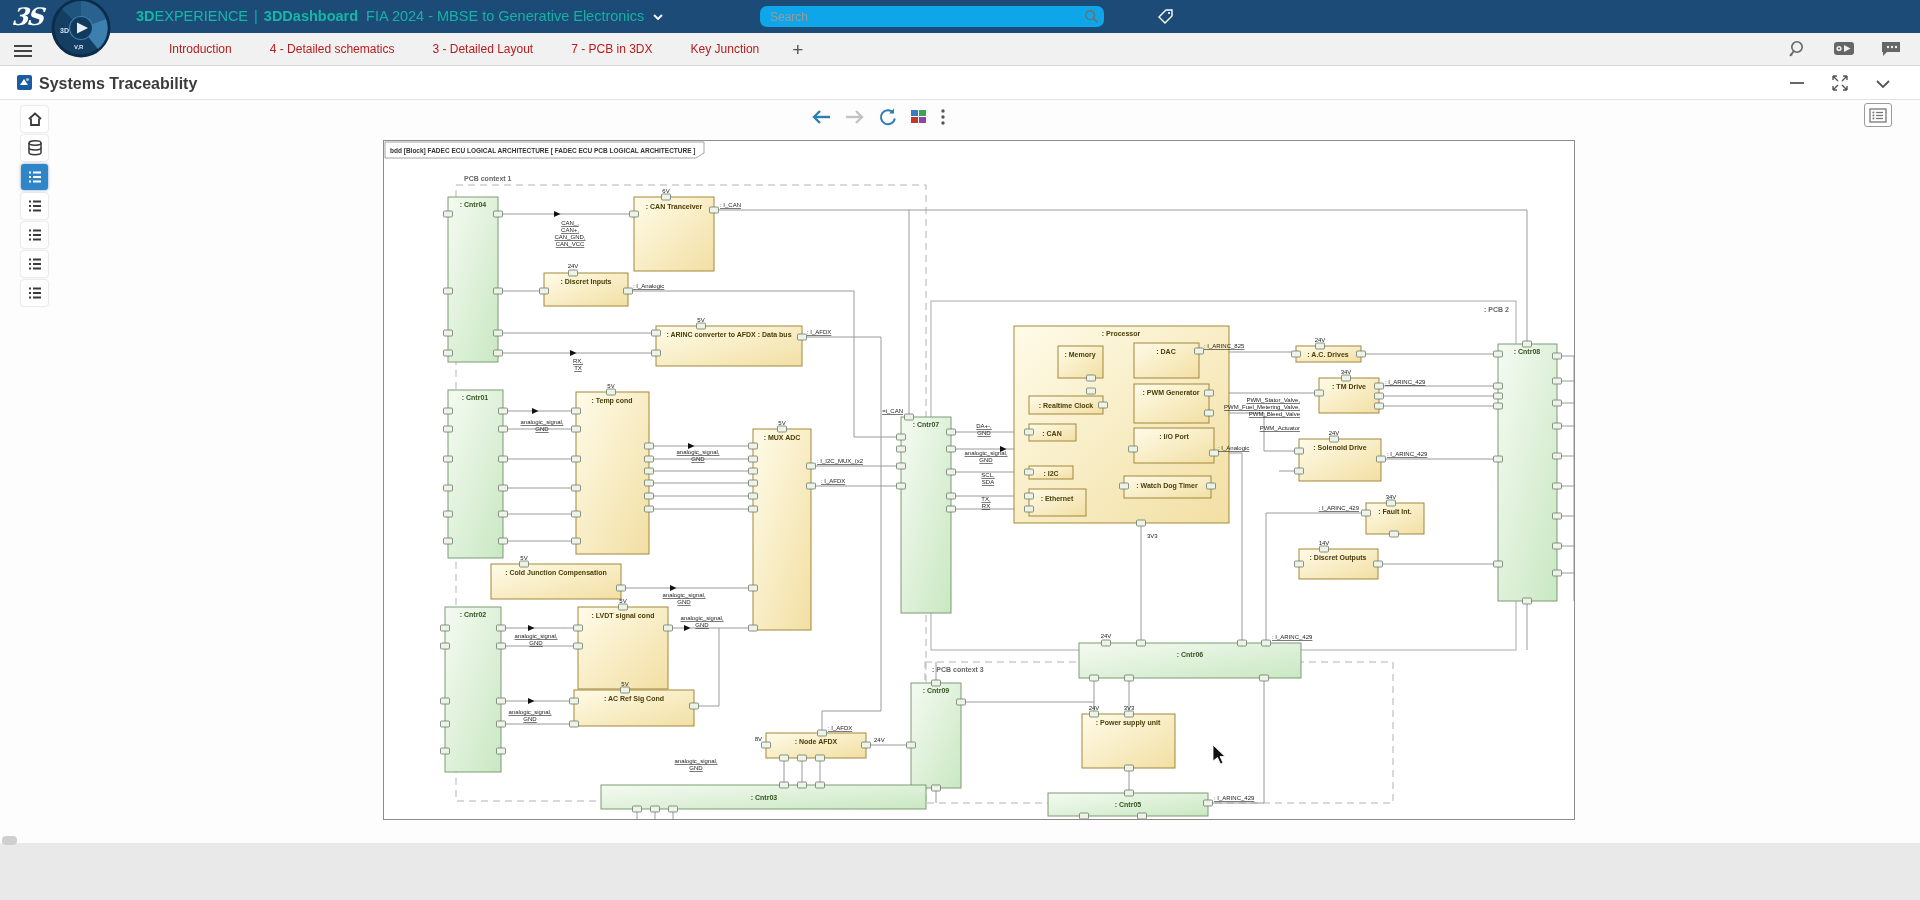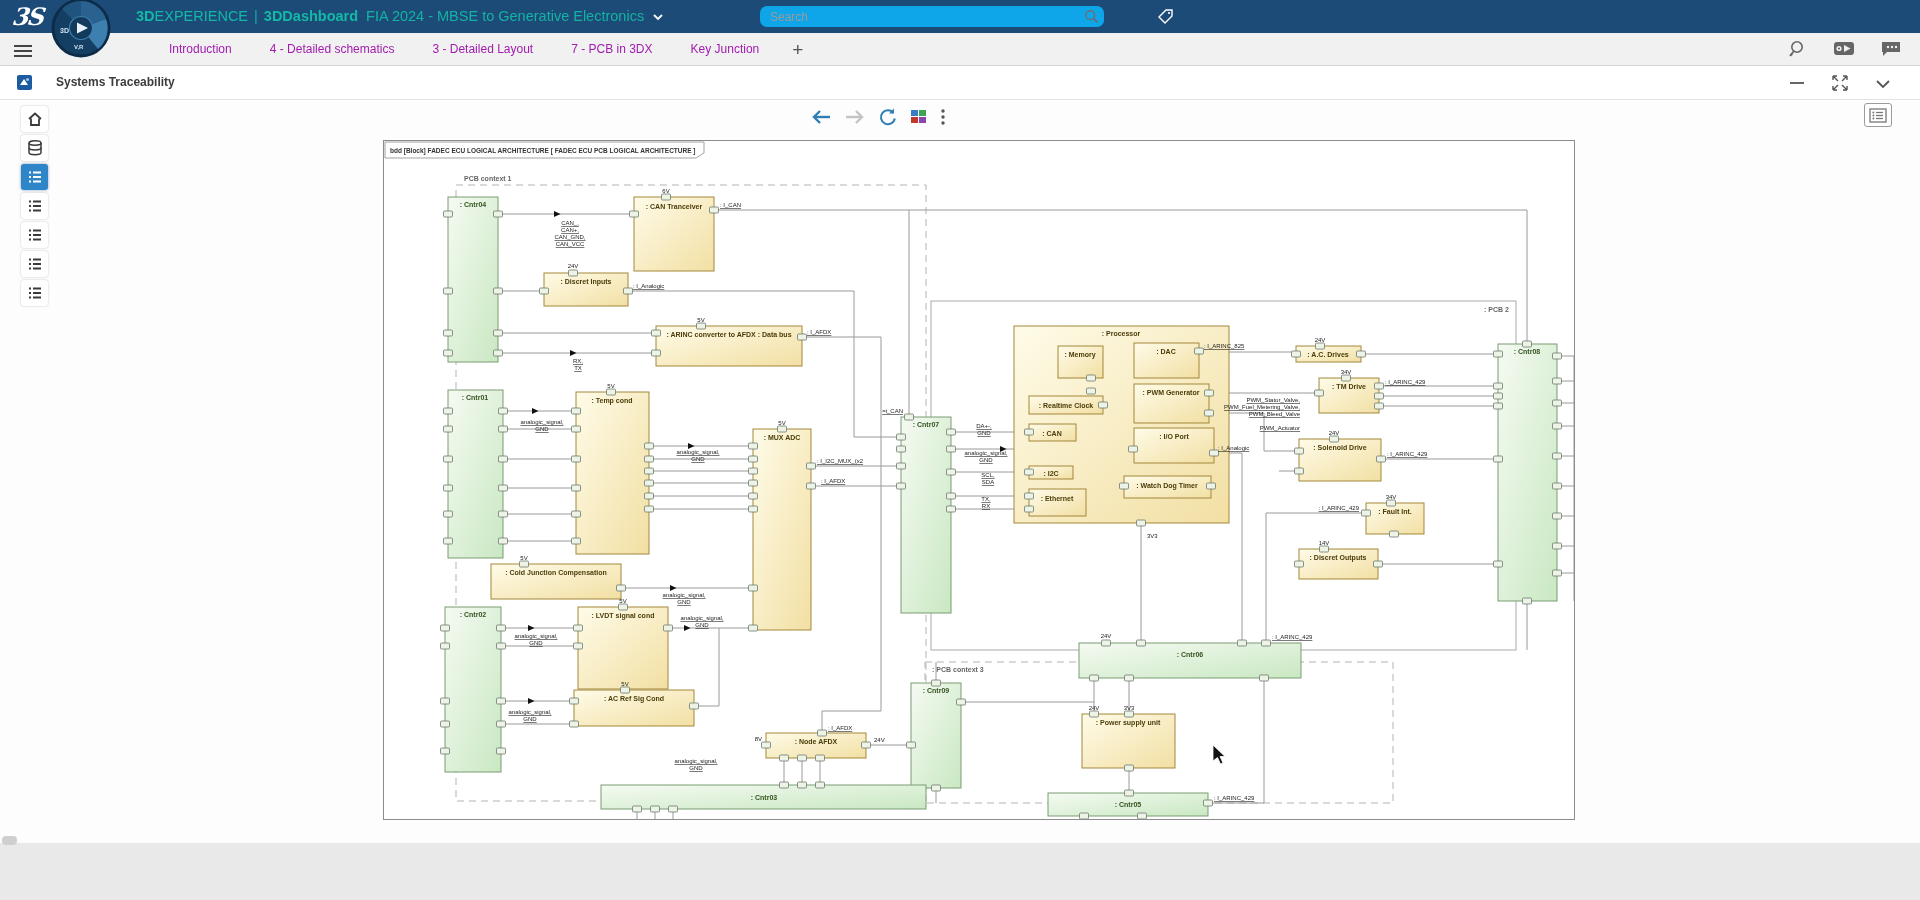--- a/index.html
+++ b/index.html
@@ -20,30 +20,30 @@
   .search-wrap input::placeholder { color:#9b9b9b; }
   .search-ico { position:absolute; right:5px; top:3px; }
   .tag-ico { position:absolute; left:1156px; top:7px; }
   
   .badge { position:absolute; left:48px; top:-3px; width:66px; height:66px; z-index:9; }
   
   .tabbar { position:absolute; left:0; top:33px; width:1920px; height:33px; background:#f1f1f1; border-bottom:1px solid #d7d7d7; z-index:4; }
   .hamburger { position:absolute; left:14px; top:9px; width:18px; height:14px; cursor:pointer; }
   .hamburger div { height:2px; background:#444; margin:3px 0; }
   .tabs { position:absolute; left:150px; top:0; height:33px; display:flex; align-items:center; }
-  .tab { padding:0 19px; height:33px; line-height:33px; font-size:12px; color:#a21caf; white-space:nowrap; cursor:pointer; position:relative; }
+  .tab { padding:0 19px; height:33px; line-height:33px; font-size:12px; color:#b91c1c; white-space:nowrap; cursor:pointer; position:relative; }
   .tab.active { color:#4a4a4a; }
   .tab.active::after { content:""; position:absolute; left:4px; right:4px; bottom:0; height:3px; background:#2e86c1; }
   .tab .tchev { display:inline-block; margin-left:14px; }
   .addtab { font-size:19px; color:#555; padding:0 14px; cursor:pointer; }
   .tab-right-icons { position:absolute; right:18px; top:6px; display:flex; gap:24px; align-items:center; }
   
   .widget-header { position:absolute; left:0; top:66px; width:1920px; height:34px; background:#fff; border-bottom:1px solid #e3e3e3; z-index:3; }
   .w-ico { position:absolute; left:17px; top:9px; width:15px; height:15px; background:#1d5ba0; border-radius:2px; }
-  .w-title { position:absolute; left:56px; top:9px; font-size:12px; font-weight:bold; color:#3c3c3c; }
+  .w-title { position:absolute; left:39px; top:9px; font-size:16px; font-weight:bold; color:#3c3c3c; }
   .w-controls { position:absolute; right:28px; top:7px; display:flex; gap:24px; align-items:center; }
   
   .widget-body { position:absolute; left:0; top:100px; width:1920px; height:743px; background:#fdfdfd; }
   .rail { position:absolute; left:21px; top:6px; width:27px; }
   .rail-item { width:27px; height:26px; margin-bottom:3px; background:#fff; border-radius:3px;
                box-shadow:0 0 2px rgba(0,0,0,.25); display:flex; align-items:center; justify-content:center; cursor:pointer; }
   .rail-item.active { background:#2e86c8; box-shadow:0 0 3px rgba(0,60,120,.5); }
   .ctoolbar { position:absolute; left:810px; top:7px; display:flex; gap:12px; align-items:center; }
   .panel-btn { position:absolute; left:1864px; top:3px; width:28px; height:24px; border:1px solid #9b9b9b; border-radius:3px;
                background:#fff; display:flex; align-items:center; justify-content:center; cursor:pointer; }

